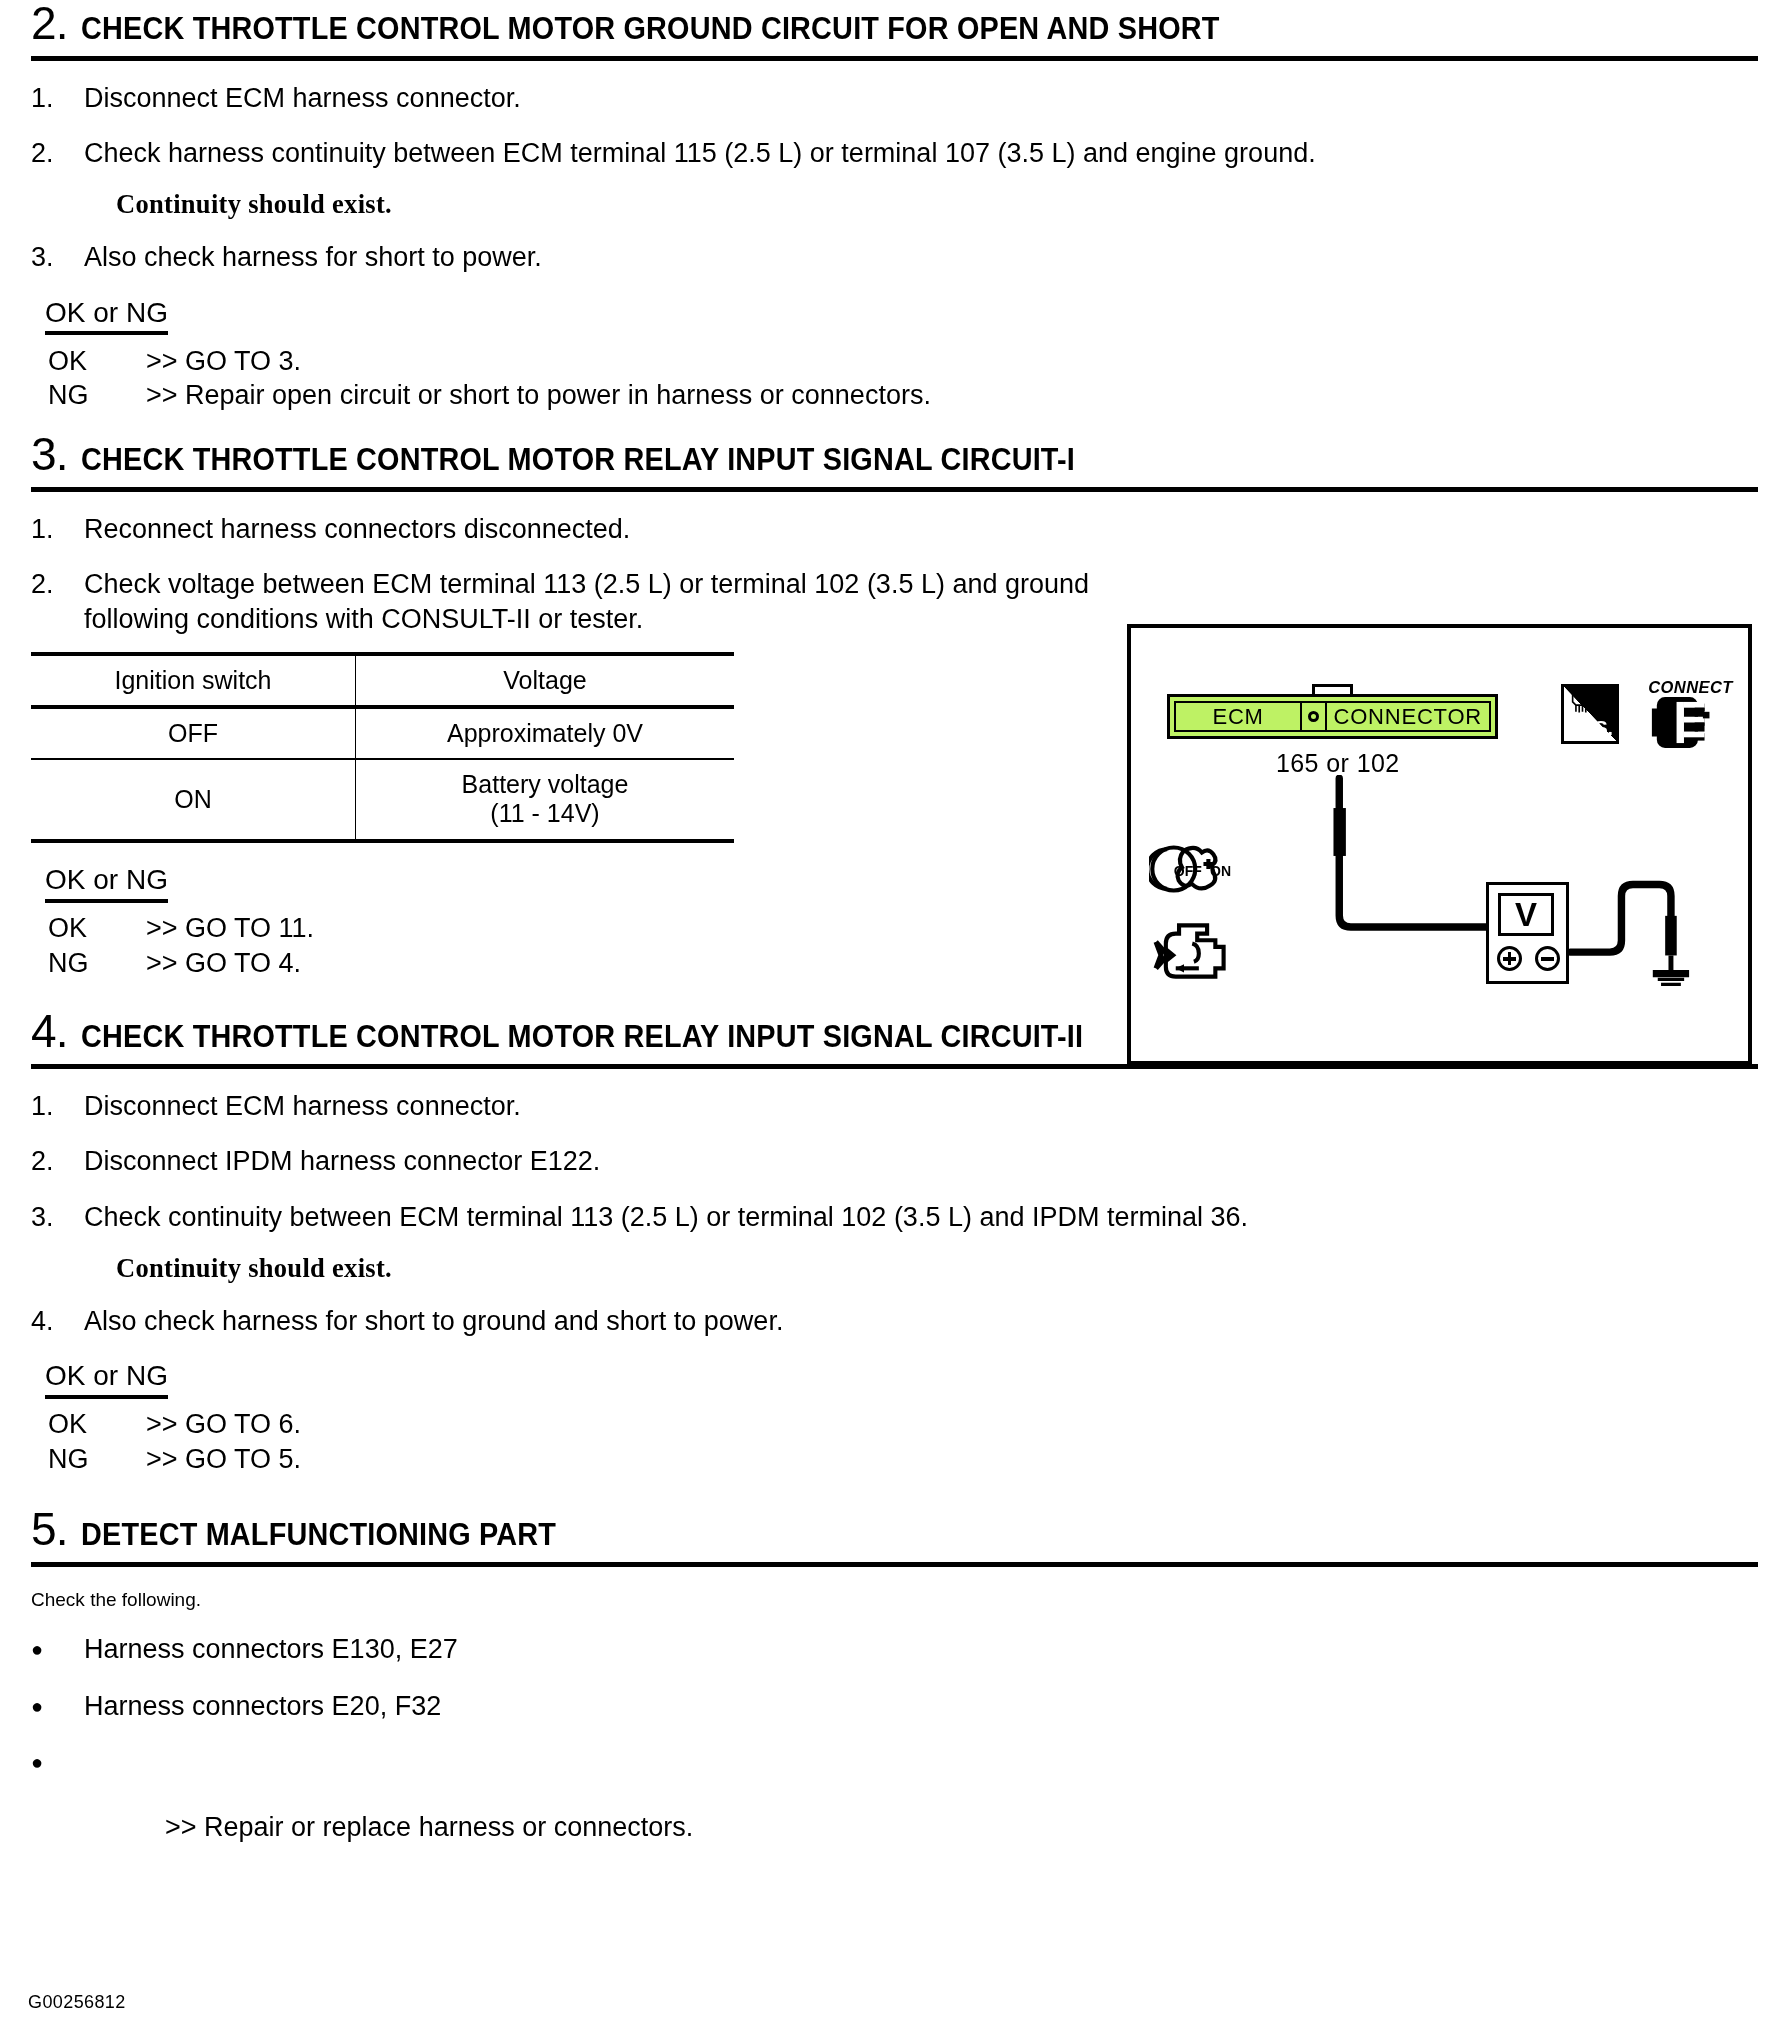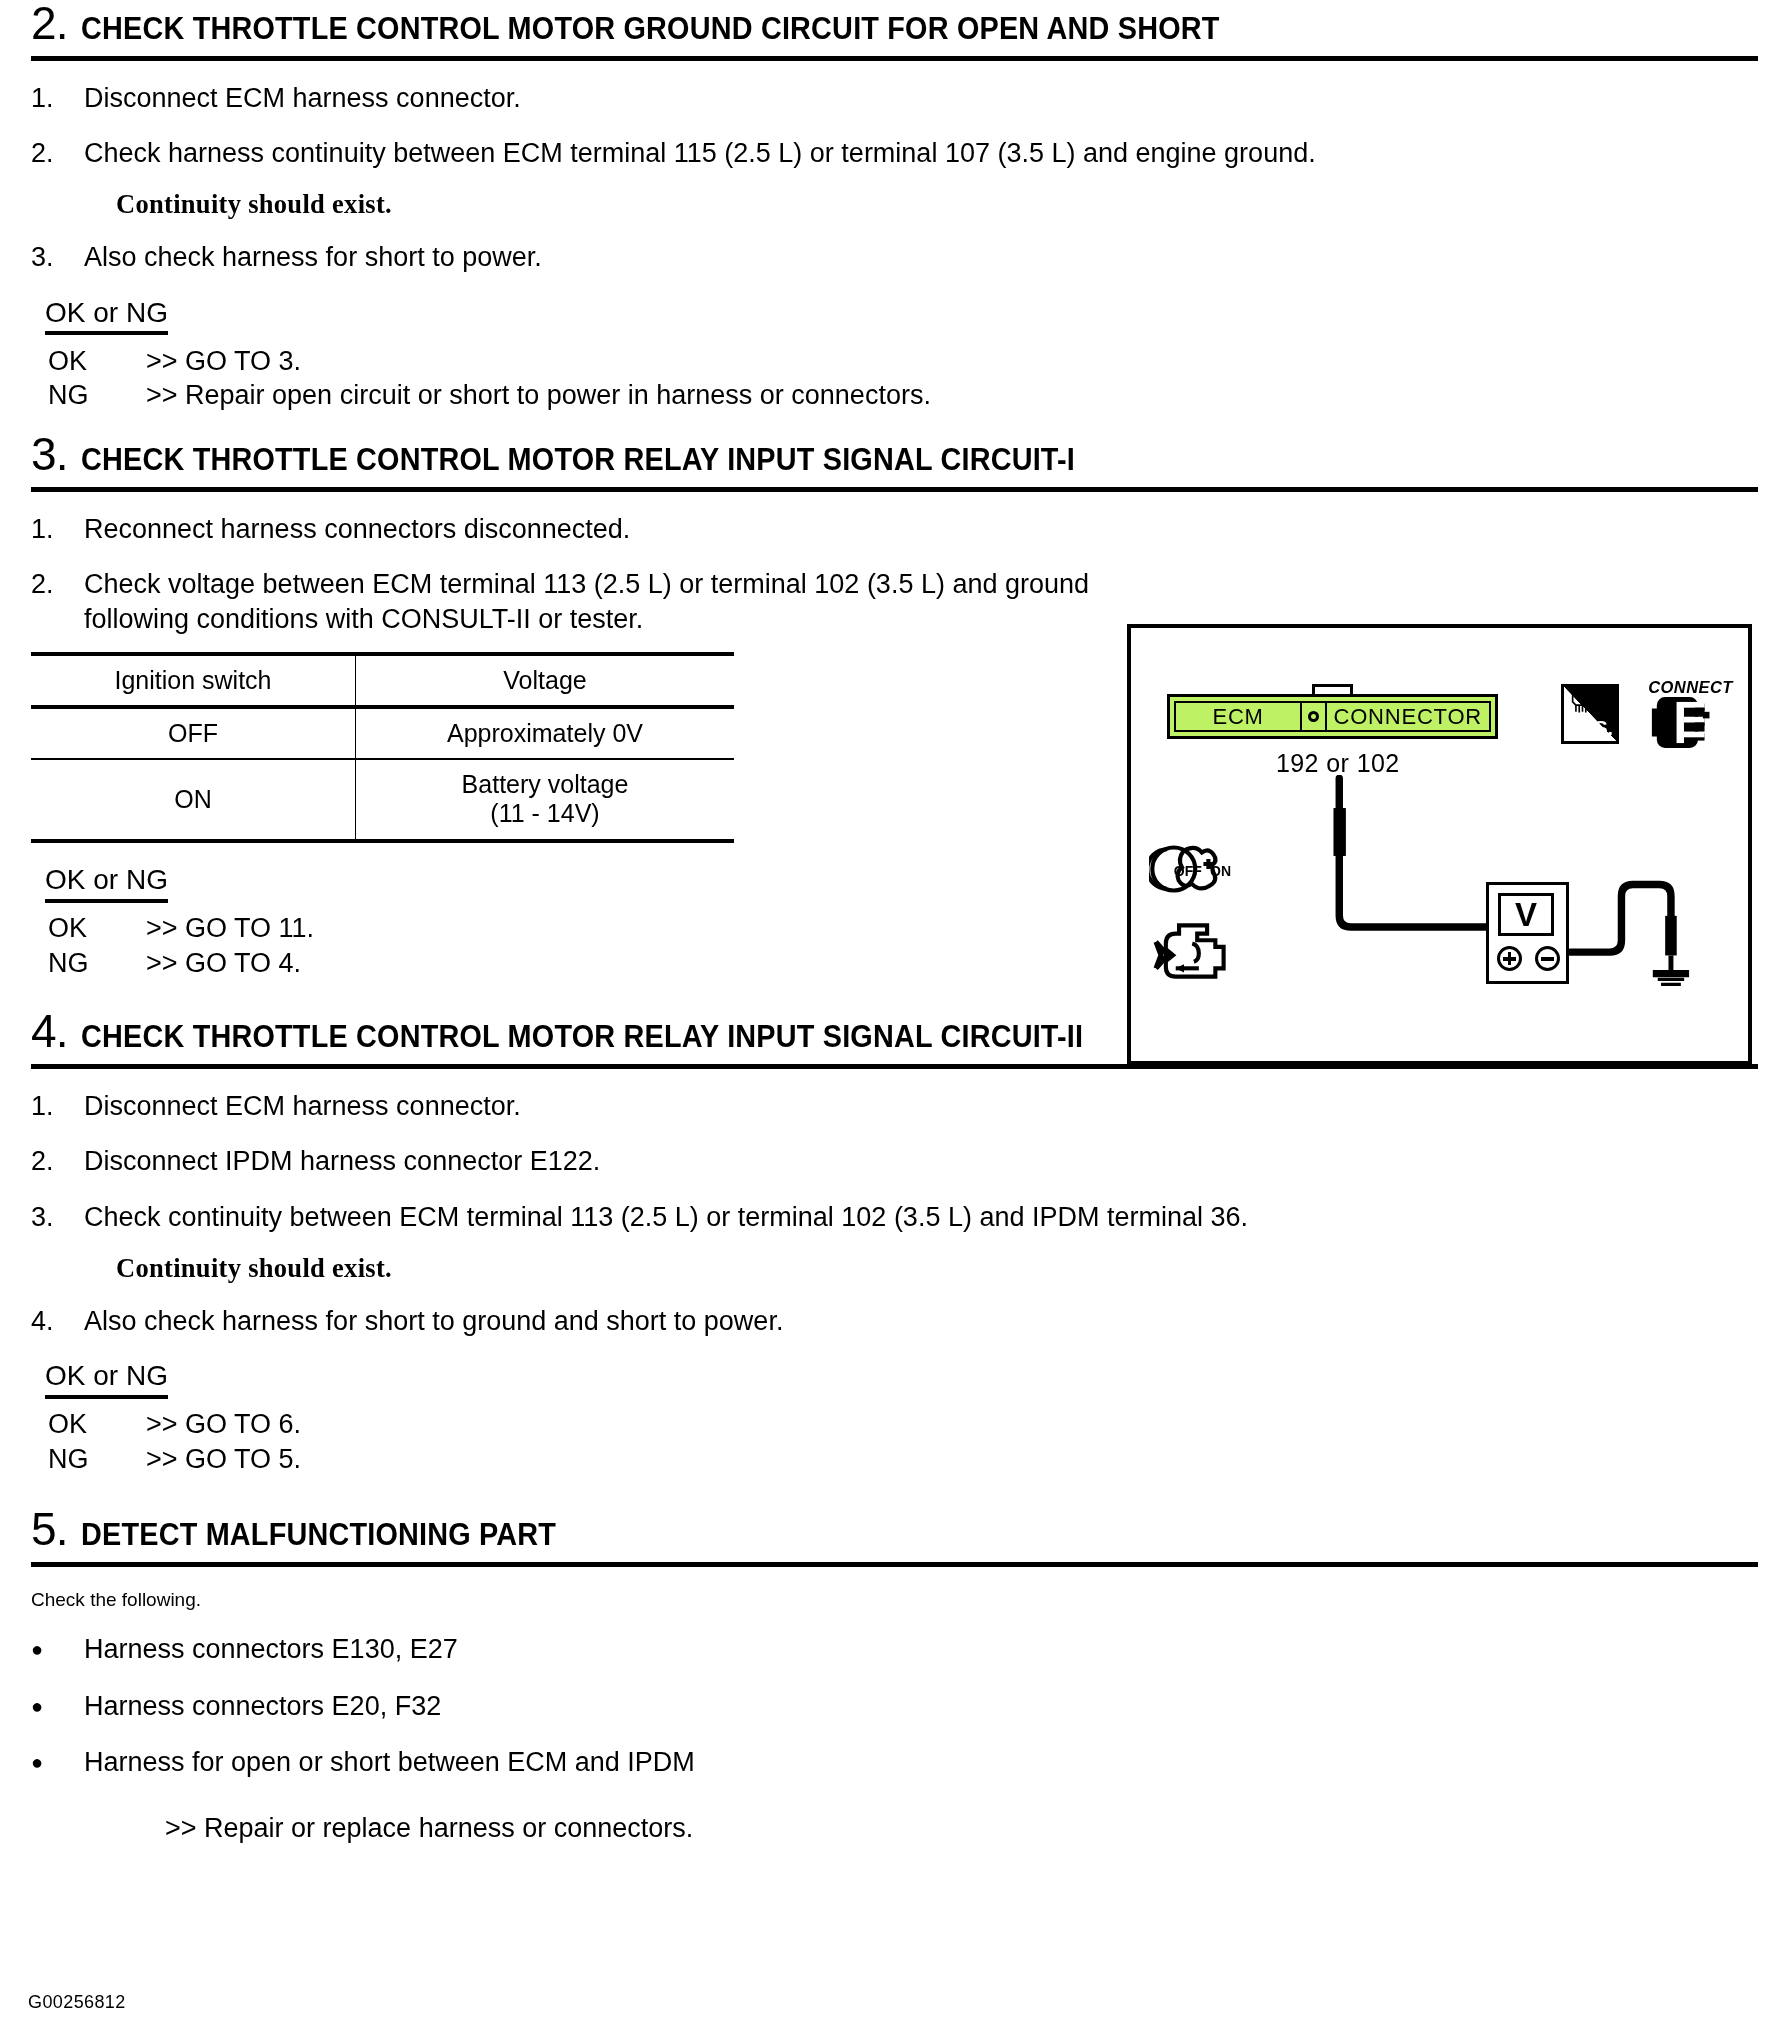--- a/index.html
+++ b/index.html
@@ -503,21 +503,21 @@
     <div class="ecm-bar">
       <div class="inner">
         <div class="lbl-ecm">ECM</div>
         <div class="pin-slot">
           <div class="pin-dot"></div>
         </div>
         <div class="lbl-conn">CONNECTOR</div>
       </div>
     </div>
 
-    <div class="pin-label">192 or 102</div>
+    <div class="pin-label">165 or 102</div>
 
     <div class="hs-icon">
       <div class="tri"></div>
       <svg class="plug-glyph" viewBox="0 0 30 28">
         <path d="M3 3 H20 L24 7 V16 H7 L3 12 Z" fill="none" stroke="#000" stroke-width="2"></path>
         <path d="M7 16 V24 M11 16 V25 M15 16 V24 M19 16 V25" stroke="#000" stroke-width="2" fill="none"></path>
       </svg>
       <div class="hs-text">H.S.</div>
     </div>
 
@@ -636,21 +636,20 @@
       <li class="bitem">
         <div class="bullet">●</div>
         <div class="body">Harness connectors E130, E27</div>
       </li>
       <li class="bitem">
         <div class="bullet">●</div>
         <div class="body">Harness connectors E20, F32</div>
       </li>
       <li class="bitem">
         <div class="bullet">●</div>
-        <div class="body">Harness for open or short between ECM and IPDM</div>
       </li>
     </ul>
 
     <div class="final-action">&gt;&gt; Repair or replace harness or connectors.</div>
   </div>
 
   <div class="doc-code">G00256812</div>
 </div>
 
 

